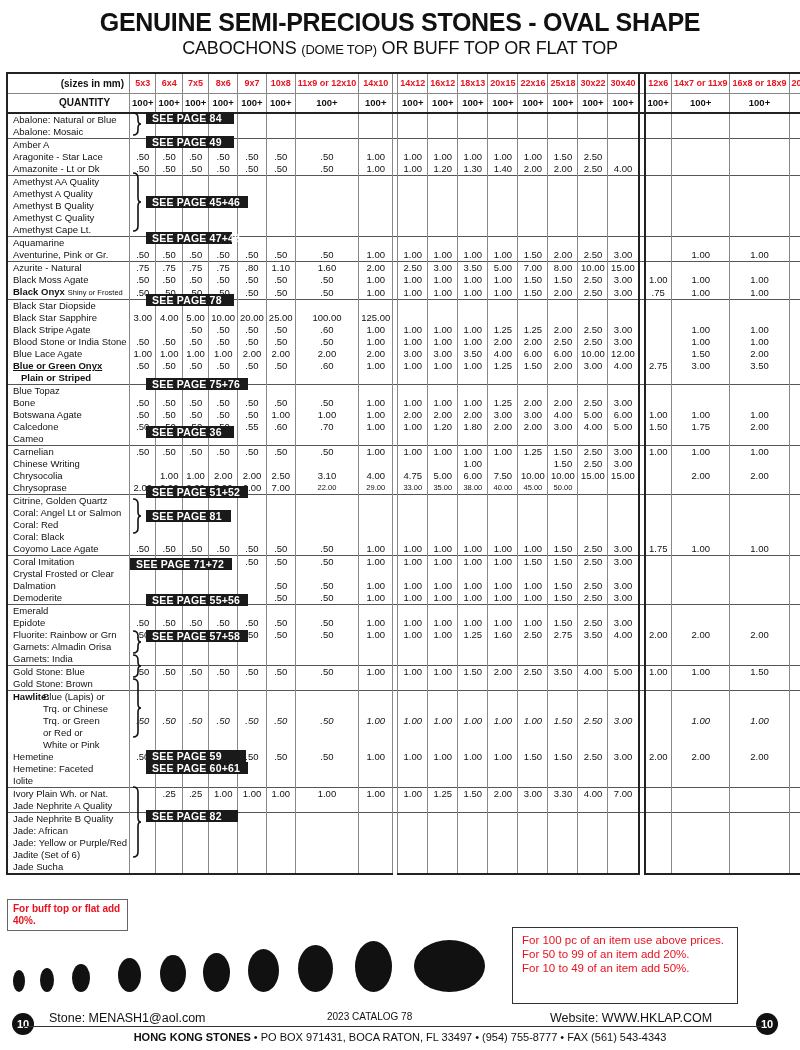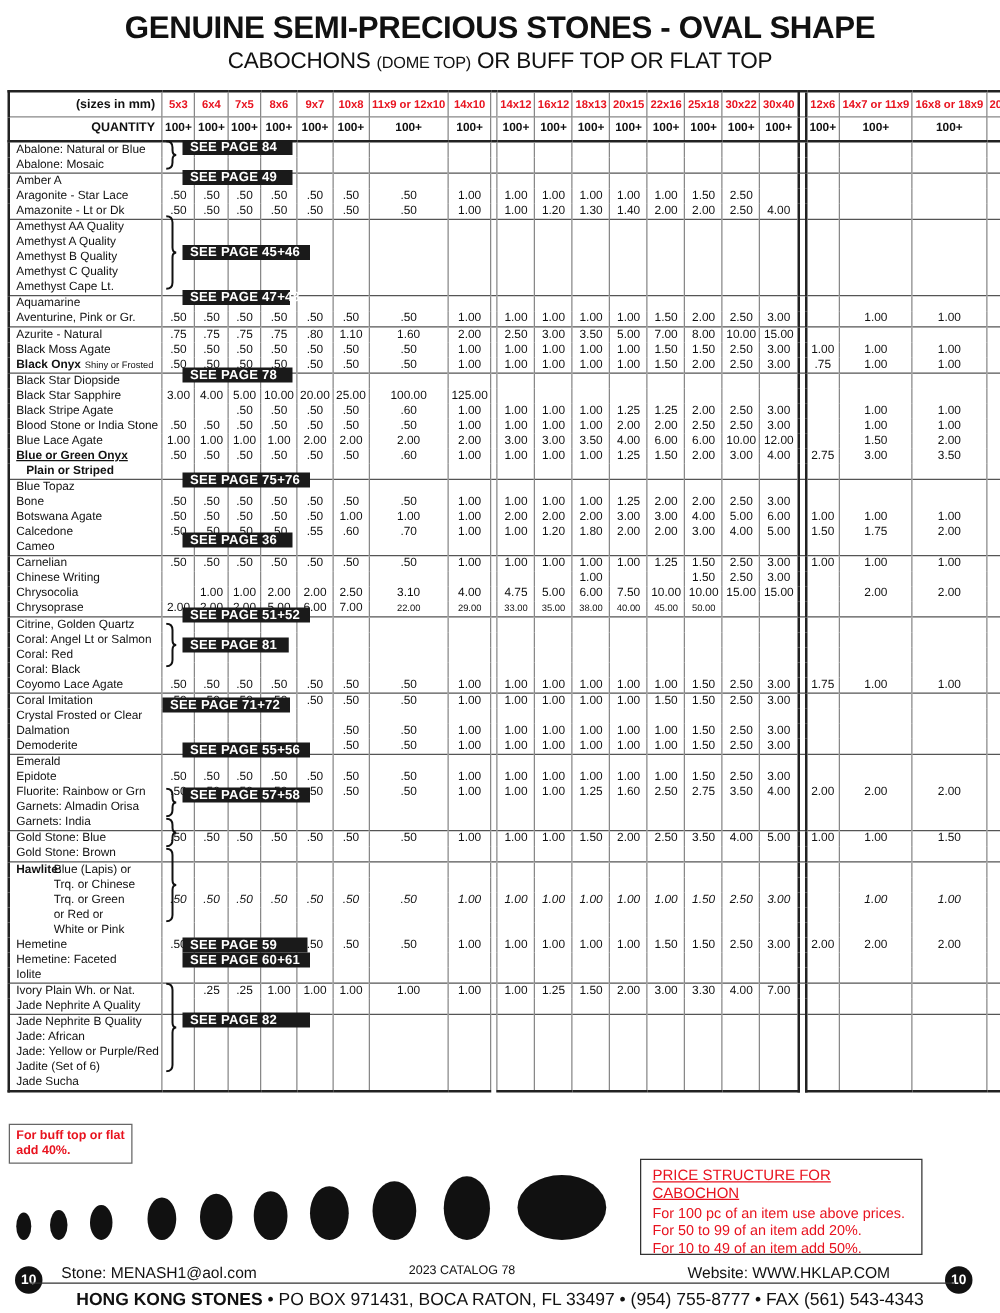--- a/index.html
+++ b/index.html
@@ -12,40 +12,40 @@
   table.grid td { border-left: 1px solid #888; border-right: 1px solid #888; padding: 0 2px; height: 12px; line-height: 12px; white-space: nowrap; overflow: visible; }
   table.grid td.name { border-left: 2px solid #222; padding-left: 5px; font-size: 9.5px; position: relative; }
   table.grid td.name b { font-weight: bold; }
   table.grid td.gap { border: none; width: 6px; }
   table.grid td.lastcol { border-right: 2px solid #222; }
   table.grid td.firstr { border-left: 2px solid #222; }
   table.grid td.v { text-align: center; }
   table.grid tr.hdr td { height: 20px; border-top: 2px solid #222; border-bottom: 1px solid #888; font-weight: bold; color: #e8131f; text-align: center; font-size: 9px; line-height: 9px; }
   table.grid tr.hdr td.name { color: #111; text-align: right; font-size: 10px; padding-right: 5px; }
   table.grid tr.qty td { height: 20px; border-bottom: 2px solid #222; font-weight: bold; text-align: center; font-size: 9.5px; }
-  table.grid tr.qty td.name { text-align: right; padding-right: 5px; font-size: 10px; }
+  table.grid tr.qty td.name { text-align: right; padding-right: 19px; font-size: 10px; }
   table.grid tr.gs td { border-top: 1.5px solid #555; }
   table.grid tr.last td { border-bottom: 2px solid #222; }
   table.grid tr.last td.gap { border: none; }
   .see { background: #1a1a1a; color: #fff; font-weight: bold; font-size: 10.5px; padding: 0 6px; height: 12px; line-height: 12px; position: absolute; left: 140px; white-space: nowrap; letter-spacing: 0.2px; }
   .it { font-style: italic; }
   .tiny { font-size: 7.5px; }
   td.sub { font-size: 7.5px; }
 
-  .buff { position: absolute; left: 7px; top: 899px; width: 99px; height: 32px; border: 1px solid #666; color: #e8131f; font-weight: bold; font-size: 10px; padding: 3px 5px; line-height: 12px; }
+  .buff { position: absolute; left: 7px; top: 899px; width: 121px; height: 32px; border: 1px solid #666; color: #e8131f; font-weight: bold; font-size: 10px; padding: 3px 5px; line-height: 12px; }
   .ovals { position: absolute; top: 940px; left: 10px; height: 60px; }
   .oval { position: absolute; background: #111; border-radius: 50%; }
   .price-box { position: absolute; left: 512px; top: 927px; width: 226px; height: 77px; border: 1.5px solid #333; color: #e8131f; padding: 5px 9px; font-size: 11.5px; line-height: 14px; }
   .price-box .ph { text-decoration: underline; font-size: 12px; margin-bottom: 3px; }
   .footer-line { position: absolute; left: 24px; top: 1026px; width: 740px; border-top: 1.5px solid #333; }
   .pgnum { position: absolute; width: 22px; height: 22px; border-radius: 50%; background: #111; color: #fff; font-weight: bold; font-size: 11px; text-align: center; line-height: 22px; }
   .email { position: absolute; left: 49px; top: 1011px; font-size: 12.5px; }
   .catalog { position: absolute; left: 327px; top: 1011px; font-size: 10px; }
   .website { position: absolute; left: 550px; top: 1011px; font-size: 12.5px; }
-  .address { position: absolute; left: 0; width: 800px; top: 1031px; text-align: center; font-size: 14px; }
+  .address { position: absolute; left: 0; width: 800px; top: 1031px; text-align: center; font-size: 11px; }
   .address b { font-weight: bold; }
 </style>
 </head>
 <body>
 
 <div class="title">GENUINE SEMI-PRECIOUS STONES - OVAL SHAPE</div>
 <div class="subtitle"><span>CABOCHONS </span><span class="small">(DOME TOP)</span><span> OR BUFF TOP OR FLAT TOP</span></div>
 
 <table class="grid" id="grid">
   <colgroup id="cols">
@@ -1685,40 +1685,39 @@
     <div class="see" style="top: 294px; left: 146px; width: 88px;">SEE PAGE 78</div>
     <div class="see" style="top: 378px; left: 146px; width: 102px;">SEE PAGE 75+76</div>
     <div class="see" style="top: 426px; left: 146px; width: 88px;">SEE PAGE 36</div>
     <div class="see" style="top: 486px; left: 146px; width: 102px;">SEE PAGE 51+52</div>
     <div class="see" style="top: 510px; left: 146px; width: 85px;">SEE PAGE 81</div>
     <div class="see" style="top: 558px; left: 130px; width: 102px;">SEE PAGE 71+72</div>
     <div class="see" style="top: 594px; left: 146px; width: 102px;">SEE PAGE 55+56</div>
     <div class="see" style="top: 630px; left: 146px; width: 102px;">SEE PAGE 57+58</div>
     <div class="see" style="top: 750px; left: 146px; width: 100px;">SEE PAGE 59</div>
     <div class="see" style="top: 762px; left: 146px; width: 102px;">SEE PAGE 60+61</div>
-    <div class="see" style="top: 810px; left: 146px; width: 102px;">SEE PAGE 82</div>
+    <div class="see" style="top: 810px; left: 146px; width: 92px;">SEE PAGE 82</div>
   </div>
 
 <div class="buff">For buff top or flat add 40%.</div>
 
 <div class="ovals" id="ovals">
     <div class="oval" style="left: 3px; width: 12px; height: 22px; top: 30px;"></div>
     <div class="oval" style="left: 30px; width: 14px; height: 24px; top: 28px;"></div>
     <div class="oval" style="left: 62px; width: 18px; height: 28px; top: 24px;"></div>
     <div class="oval" style="left: 108px; width: 23px; height: 34px; top: 18px;"></div>
     <div class="oval" style="left: 150px; width: 26px; height: 37px; top: 15px;"></div>
     <div class="oval" style="left: 193px; width: 27px; height: 39px; top: 13px;"></div>
     <div class="oval" style="left: 238px; width: 31px; height: 43px; top: 9px;"></div>
     <div class="oval" style="left: 288px; width: 35px; height: 47px; top: 5px;"></div>
     <div class="oval" style="left: 345px; width: 37px; height: 51px; top: 1px;"></div>
     <div class="oval" style="left: 404px; width: 71px; height: 52px; top: 0px;"></div>
   </div>
 
 <div class="price-box">
-  <div class="ph">PRICE STRUCTURE FOR CABOCHON</div>
   <div>For 100 pc of an item use above prices.</div>
   <div>For 50 to 99 of an item add 20%.</div>
   <div>For 10 to 49 of an item add 50%.</div>
 </div>
 
 <div class="pgnum" style="left:12px; top:1013px;">10</div>
 <div class="pgnum" style="left:756px; top:1013px;">10</div>
 <div class="email">Stone: MENASH1@aol.com</div>
 <div class="catalog">2023  CATALOG 78</div>
 <div class="website">Website: WWW.HKLAP.COM</div>

